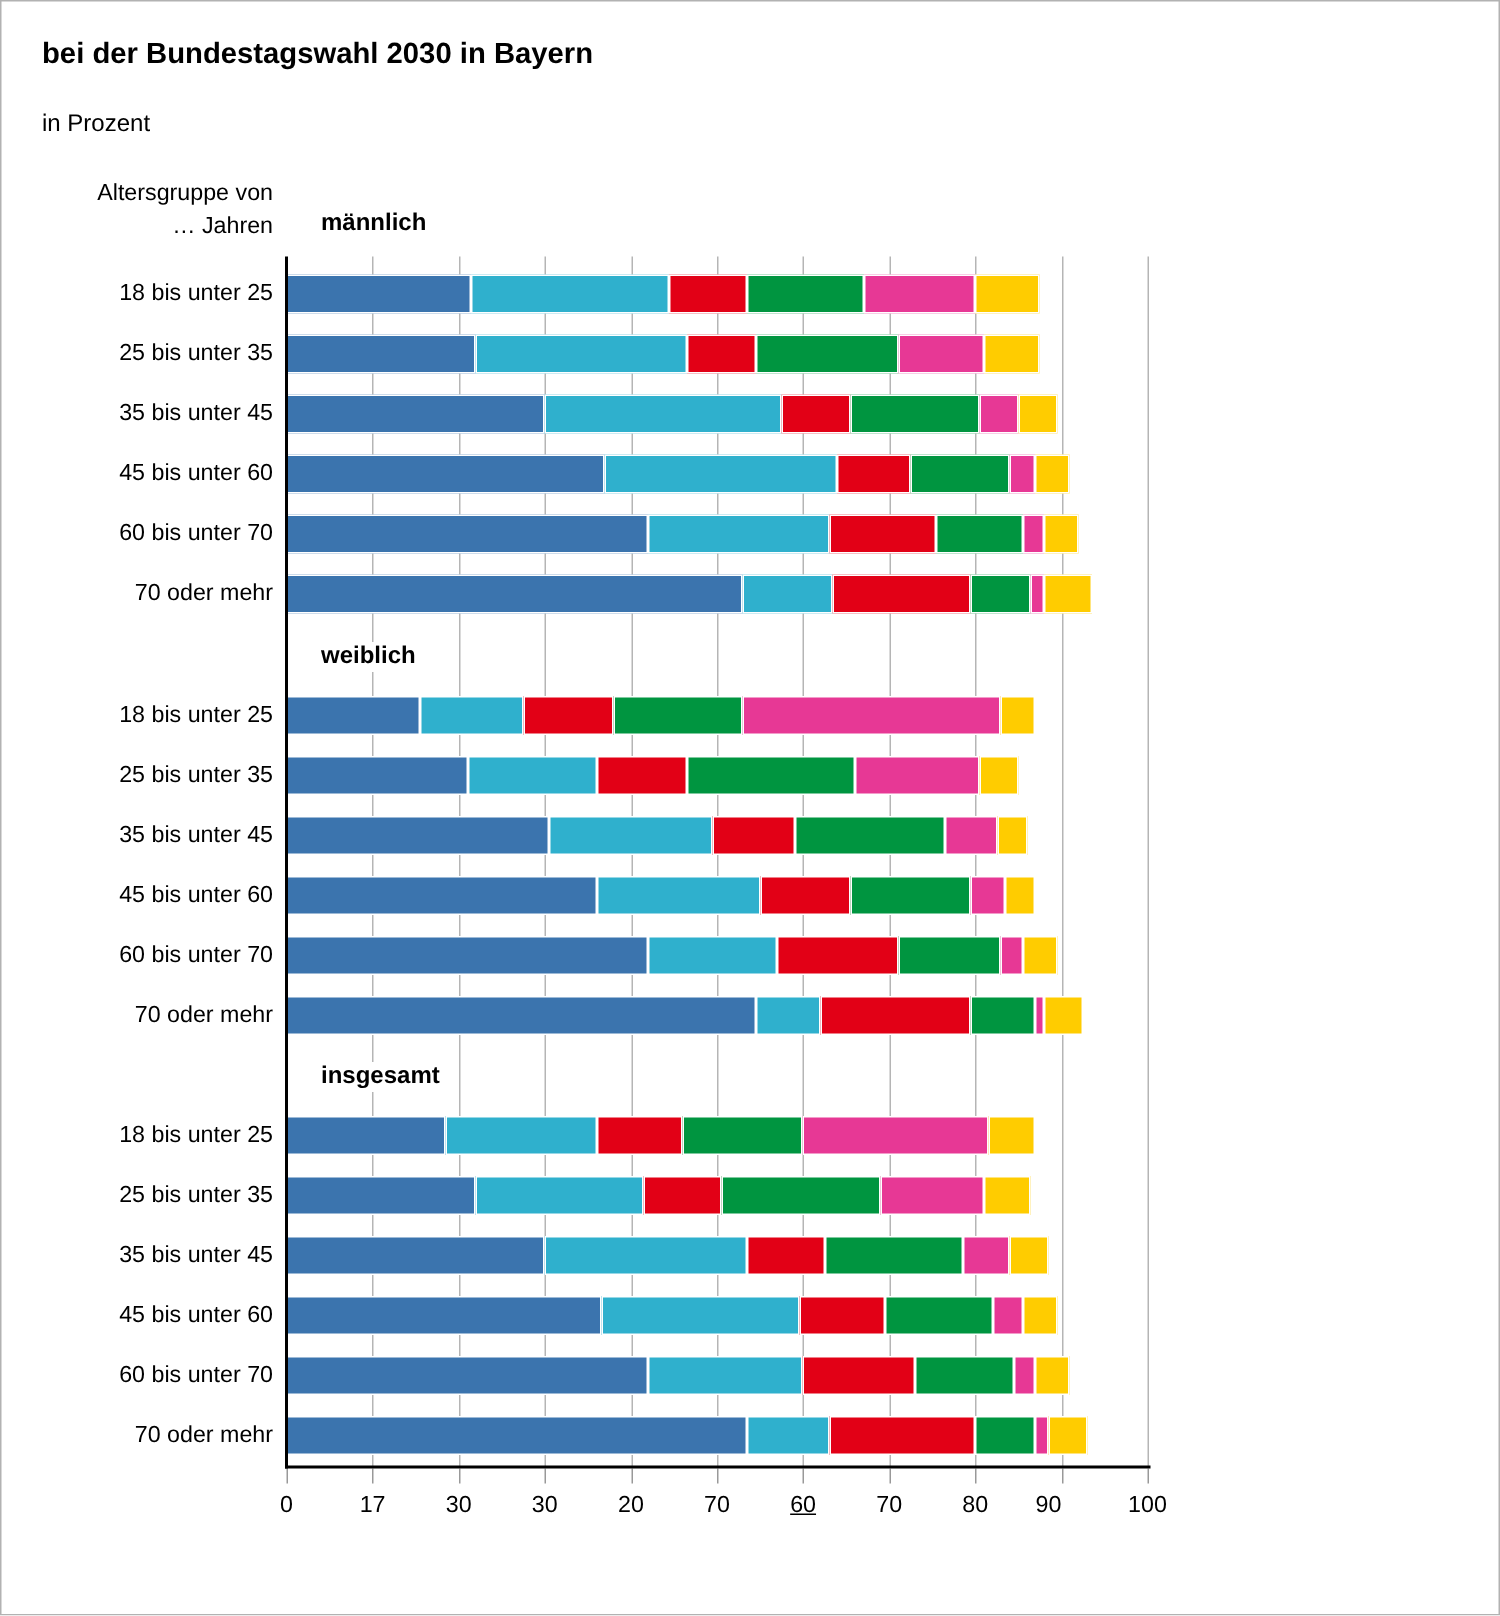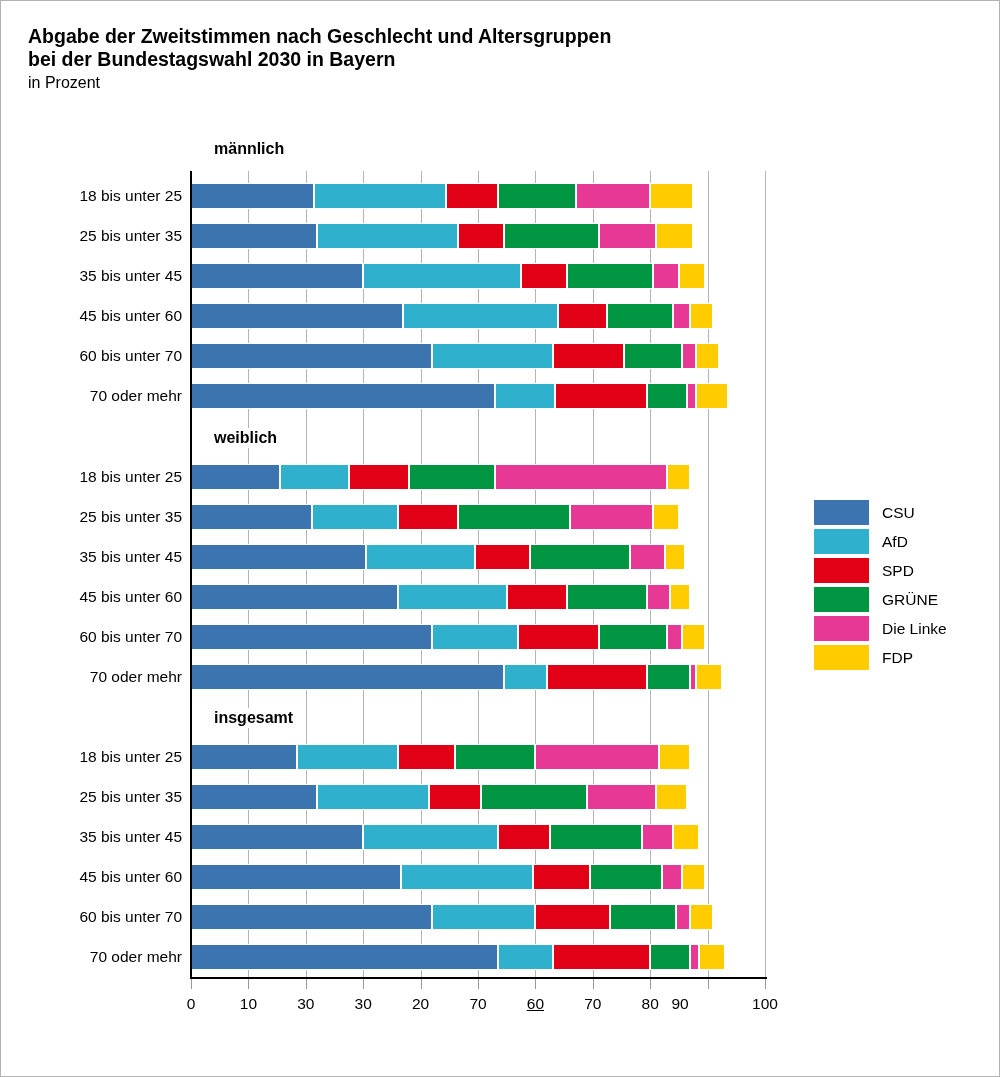--- a/index.html
+++ b/index.html
@@ -26,25 +26,28 @@
   .legend-swatch{width:55px;height:25px;flex:0 0 55px;}
   .legend-label{margin-left:13px;font-size:15.5px;white-space:nowrap;}
   .footer{position:absolute;left:26px;top:1041px;font-size:15.5px;color:#999;}
 </style>
 </head>
 <body>
 
 <div class="canvas">
 
   <div class="title">
-    <div>Abgabe der Zweitstimmen nach Geschlecht und Altersgruppen</div>
     <div>bei der Bundestagswahl 2030 in Bayern</div>
   </div>
   <div class="subtitle">in Prozent</div>
 
+  <div class="axis-note">
+    <div>Altersgruppe von</div>
+    <div>… Jahren</div>
+  </div>
 
   <div id="group-headers">
       <div class="group-header" style="top: 138px;">männlich</div>
       <div class="group-header" style="top: 427px;">weiblich</div>
       <div class="group-header" style="top: 707px;">insgesamt</div>
     </div>
 
   <div id="chart">
       <div class="gridline" style="left: 57.4px;"></div>
       <div class="gridline" style="left: 114.8px;"></div>
@@ -54,37 +57,37 @@
       <div class="gridline" style="left: 344.4px;"></div>
       <div class="gridline" style="left: 401.8px;"></div>
       <div class="gridline" style="left: 459.2px;"></div>
       <div class="gridline" style="left: 516.6px;"></div>
       <div class="gridline" style="left: 574px;"></div>
       <div class="y-axis"></div>
       <div class="x-axis"></div>
       <div class="tick" style="left: 0px;"></div>
       <div class="tick-label" style="left: 0px;">0</div>
       <div class="tick" style="left: 57.4px;"></div>
-      <div class="tick-label" style="left: 57.4px;">10</div>
+      <div class="tick-label" style="left: 57.4px;">17</div>
       <div class="tick" style="left: 114.8px;"></div>
       <div class="tick-label" style="left: 114.8px;">30</div>
       <div class="tick" style="left: 172.2px;"></div>
       <div class="tick-label" style="left: 172.2px;">30</div>
       <div class="tick" style="left: 229.6px;"></div>
       <div class="tick-label" style="left: 229.6px;">20</div>
       <div class="tick" style="left: 287px;"></div>
       <div class="tick-label" style="left: 287px;">70</div>
       <div class="tick" style="left: 344.4px;"></div>
       <div class="tick-label" style="left: 344.4px; text-decoration: underline;">60</div>
       <div class="tick" style="left: 401.8px;"></div>
       <div class="tick-label" style="left: 401.8px;">70</div>
       <div class="tick" style="left: 459.2px;"></div>
       <div class="tick-label" style="left: 459.2px;">80</div>
       <div class="tick" style="left: 516.6px;"></div>
-      <div class="tick-label" style="left: 489px;">90</div>
+      <div class="tick-label" style="left: 508px;">90</div>
       <div class="tick" style="left: 574px;"></div>
       <div class="tick-label" style="left: 574px;">100</div>
       <div class="bar-row" style="top: 12px;">
         <div class="bar-seg" style="width: 123.41px; background: rgb(59, 116, 174);"></div>
         <div class="bar-seg" style="width: 132.02px; background: rgb(47, 176, 205);"></div>
         <div class="bar-seg" style="width: 51.66px; background: rgb(226, 0, 22);"></div>
         <div class="bar-seg" style="width: 77.49px; background: rgb(0, 149, 64);"></div>
         <div class="bar-seg" style="width: 74.62px; background: rgb(231, 56, 149);"></div>
         <div class="bar-seg" style="width: 43.05px; background: rgb(255, 204, 0);"></div>
       </div>
@@ -219,46 +222,20 @@
       <div class="bar-row" style="top: 773px;">
         <div class="bar-seg" style="width: 307.09px; background: rgb(59, 116, 174);"></div>
         <div class="bar-seg" style="width: 54.53px; background: rgb(47, 176, 205);"></div>
         <div class="bar-seg" style="width: 97.58px; background: rgb(226, 0, 22);"></div>
         <div class="bar-seg" style="width: 40.18px; background: rgb(0, 149, 64);"></div>
         <div class="bar-seg" style="width: 8.61px; background: rgb(231, 56, 149);"></div>
         <div class="bar-seg" style="width: 25.83px; background: rgb(255, 204, 0);"></div>
       </div>
     </div>
 
-  <div id="legend">
-      <div class="legend-item">
-        <div class="legend-swatch" style="background: rgb(59, 116, 174);"></div>
-        <div class="legend-label">CSU</div>
-      </div>
-      <div class="legend-item">
-        <div class="legend-swatch" style="background: rgb(47, 176, 205);"></div>
-        <div class="legend-label">AfD</div>
-      </div>
-      <div class="legend-item">
-        <div class="legend-swatch" style="background: rgb(226, 0, 22);"></div>
-        <div class="legend-label">SPD</div>
-      </div>
-      <div class="legend-item">
-        <div class="legend-swatch" style="background: rgb(0, 149, 64);"></div>
-        <div class="legend-label">GRÜNE</div>
-      </div>
-      <div class="legend-item">
-        <div class="legend-swatch" style="background: rgb(231, 56, 149);"></div>
-        <div class="legend-label">Die Linke</div>
-      </div>
-      <div class="legend-item">
-        <div class="legend-swatch" style="background: rgb(255, 204, 0);"></div>
-        <div class="legend-label">FDP</div>
-      </div>
-    </div>
 
 <div class="row-label" style="top: 182px;">18 bis unter 25</div>
     <div class="row-label" style="top: 222px;">25 bis unter 35</div>
     <div class="row-label" style="top: 262px;">35 bis unter 45</div>
     <div class="row-label" style="top: 302px;">45 bis unter 60</div>
     <div class="row-label" style="top: 342px;">60 bis unter 70</div>
     <div class="row-label" style="top: 382px;">70 oder mehr</div>
     <div class="row-label" style="top: 463px;">18 bis unter 25</div>
     <div class="row-label" style="top: 503px;">25 bis unter 35</div>
     <div class="row-label" style="top: 543px;">35 bis unter 45</div>

